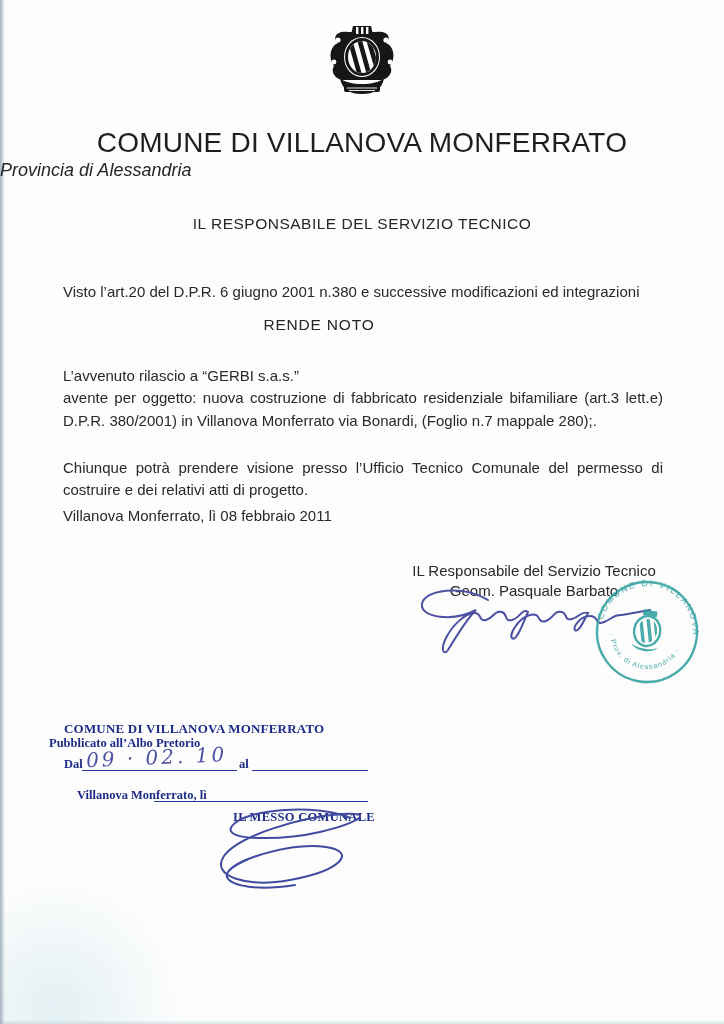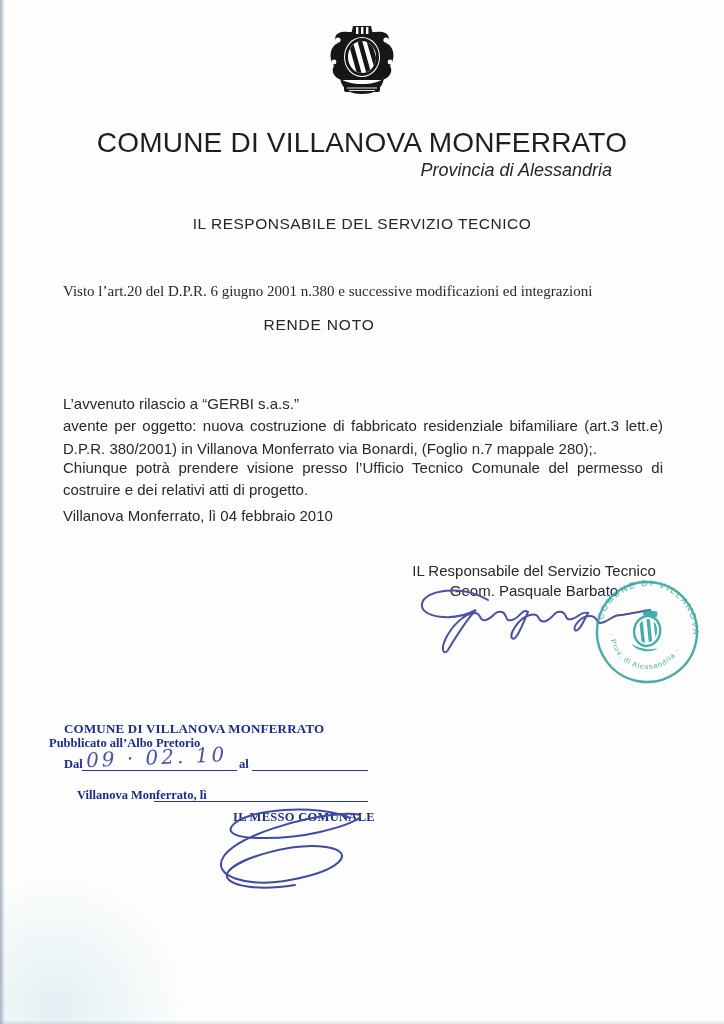--- a/index.html
+++ b/index.html
@@ -11,29 +11,29 @@
     font-family:"Liberation Sans", sans-serif;
     color:#2a2a2e;overflow:hidden;
   }
   .edge-left{position:absolute;left:0;top:0;width:5px;height:100%;
     background:linear-gradient(to right,#a3b2bc,rgba(255,255,255,0));}
   .edge-bottom{position:absolute;left:0;bottom:0;width:100%;height:4px;
     background:linear-gradient(to top,rgba(150,180,195,.35),rgba(255,255,255,0));}
   .emblem{position:absolute;left:326px;top:18px;width:72px;height:84px;}
   .title{position:absolute;top:127px;left:0;width:724px;text-align:center;
     font-size:28px;letter-spacing:.2px;color:#1d1d22;white-space:nowrap;}
-  .subtitle{position:absolute;top:160px;left:0;width:612px;text-align:right;
+  .subtitle{position:absolute;top:160px;left:0;width:612px;text-align:left;
     font-size:18px;font-style:italic;color:#25252a;}
   .role-heading{position:absolute;top:215px;left:0;width:724px;text-align:center;
     font-size:15.5px;letter-spacing:.5px;color:#25252a;}
-  .premise{position:absolute;top:268px;left:63px;width:600px;font-size:15px;color:#28282d;font-family:Liberation Serif, serif;}
+  .premise{position:absolute;top:268px;left:63px;width:600px;font-size:15px;color:#28282d;}
   .decree{position:absolute;top:316px;left:0;width:638px;text-align:center;
     font-size:15.5px;letter-spacing:.8px;color:#25252a;}
   .para{position:absolute;left:63px;width:600px;font-size:15px;line-height:22.3px;color:#28282d;}
-  .para-1{top:365px;margin-top:28px;}
+  .para-1{top:365px;}
   .para-2{top:457px;}
   .line.just{text-align:justify;text-align-last:justify;}
   .dateline{position:absolute;top:507px;left:63px;font-size:15px;color:#28282d;}
   .sig-block{position:absolute;top:561px;left:408px;width:252px;text-align:center;
     font-size:15px;line-height:20px;color:#28282d;}
   .sig-script{position:absolute;left:418px;top:586px;width:235px;height:72px;}
   .stamp{position:absolute;left:588px;top:578px;width:118px;height:108px;opacity:.85;}
   .footer{font-family:"Liberation Serif", serif;font-weight:bold;color:#1c2b87;}
   .f-muni{position:absolute;top:721px;left:64px;font-size:13px;letter-spacing:.2px;}
   .f-pub{position:absolute;top:736px;left:49px;font-size:12.5px;}
@@ -101,21 +101,21 @@
     <div class="line">L’avvenuto rilascio a “GERBI s.a.s.”</div>
     <div class="line just">avente per oggetto: nuova costruzione di fabbricato residenziale bifamiliare (art.3 lett.e)</div>
     <div class="line">D.P.R. 380/2001) in Villanova Monferrato via Bonardi, (Foglio n.7 mappale 280);.</div>
   </div>
 
   <div class="para para-2">
     <div class="line just">Chiunque potrà prendere visione presso l’Ufficio Tecnico Comunale del permesso di</div>
     <div class="line">costruire e dei relativi atti di progetto.</div>
   </div>
 
-  <div class="dateline">Villanova Monferrato, lì 04 febbraio 2010</div>
+  <div class="dateline">Villanova Monferrato, lì 08 febbraio 2011</div>
 
   <div class="sig-block">
     <div>IL Responsabile del Servizio Tecnico</div>
     <div>Geom. Pasquale Barbato</div>
   </div>
 
   <div class="sig-script">
     <svg viewBox="0 0 235 72" width="235" height="72">
       <path fill="none" stroke="#4c50a2" stroke-width="2" stroke-linecap="round" d="M70 14 C 44 -2, 6 4, 4 18 C 2 32, 36 36, 58 24 C 48 34, 36 54, 30 64 C 26 70, 22 64, 28 52 C 34 40, 46 28, 56 27 C 64 26, 60 36, 68 34 C 76 32, 76 24, 84 26 C 90 28, 86 36, 94 34 C 102 32, 104 22, 110 26 C 104 40, 98 56, 94 52 C 91 49, 100 32, 112 29 C 124 26, 118 38, 128 35 C 136 32, 136 24, 144 26 C 150 28, 146 35, 154 33 C 162 31, 162 25, 170 27 C 165 37, 160 47, 157 44 C 155 41, 162 30, 172 30 C 182 30, 176 40, 186 36 C 194 33, 196 28, 204 29 L 232 24"></path>
     </svg>

